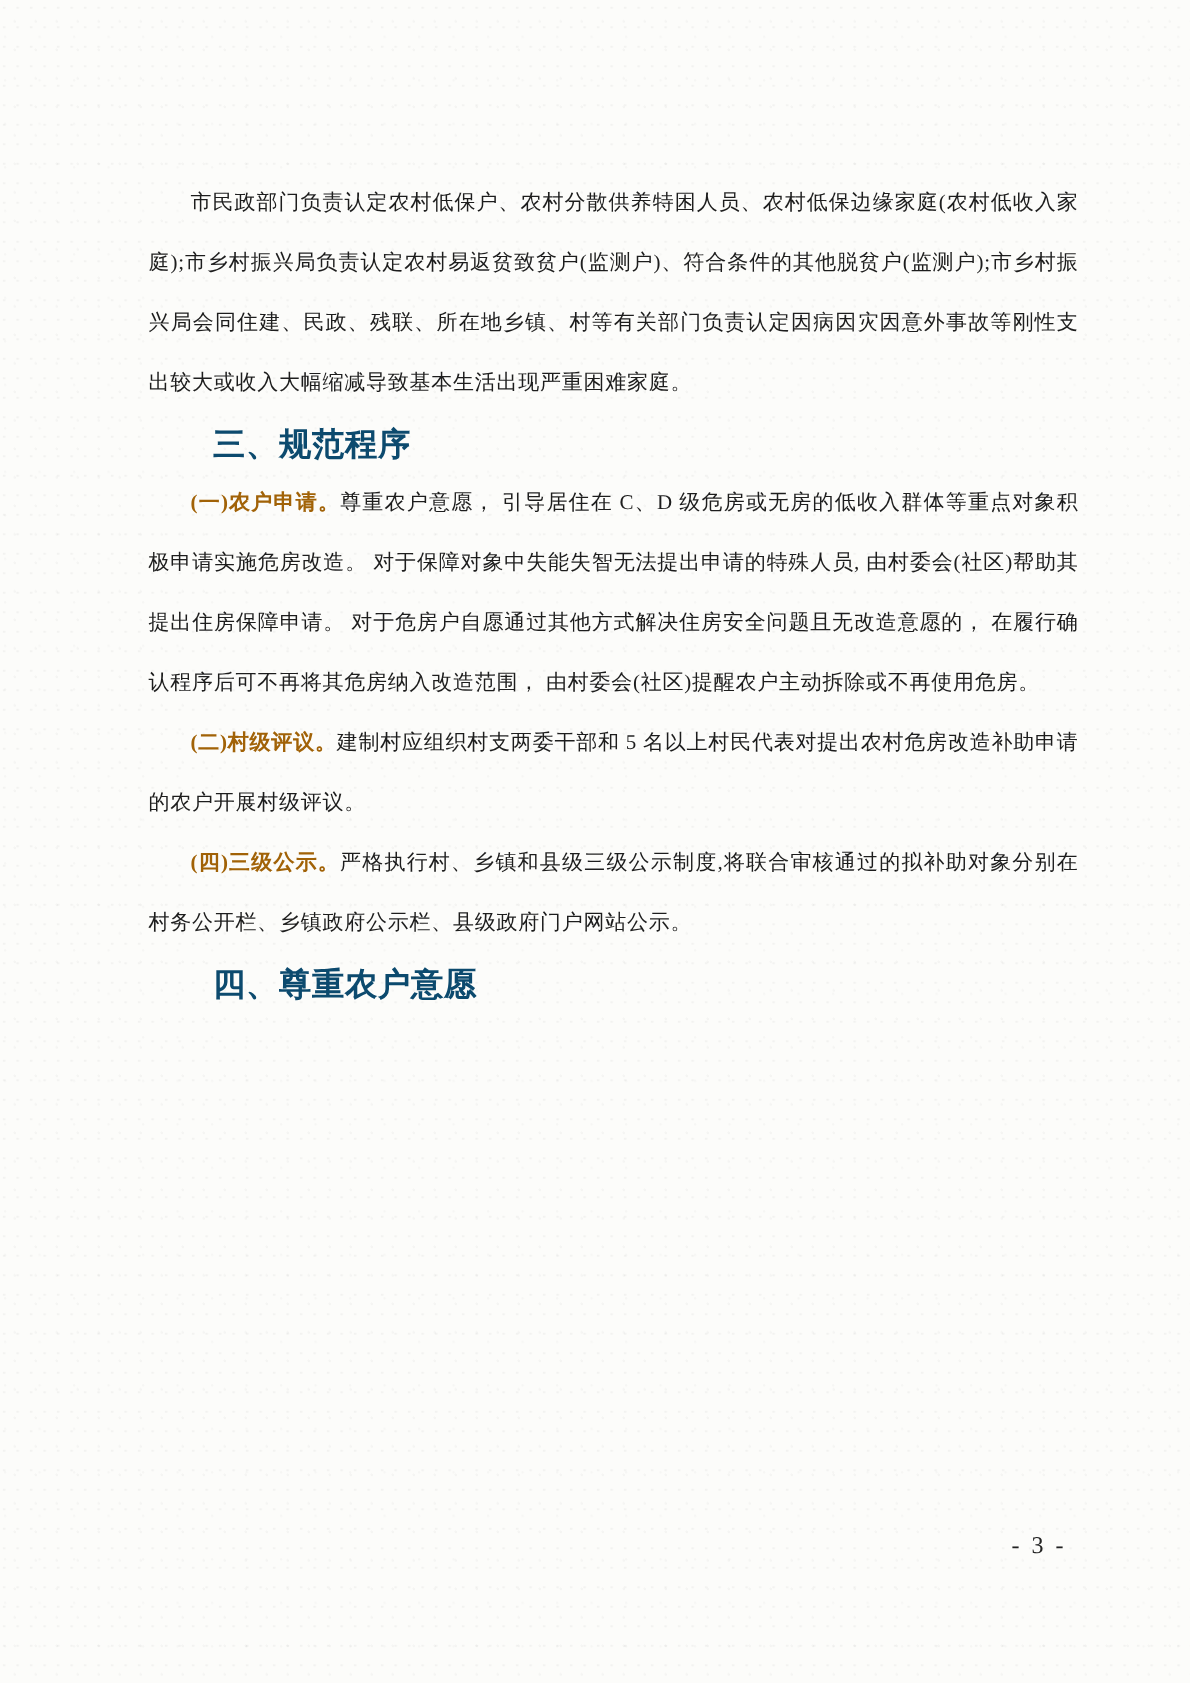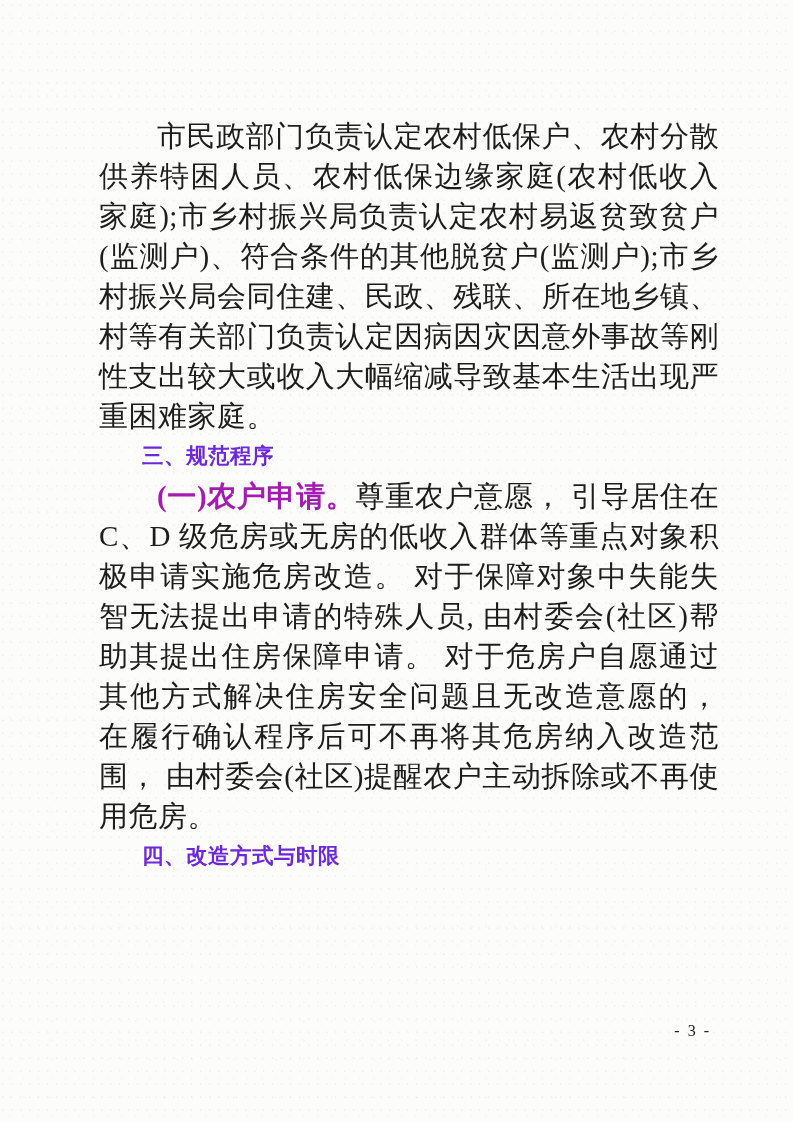--- a/index.html
+++ b/index.html
@@ -22,54 +22,56 @@
     color: #1c1c1c;
   }
   .doc-body {
     position: absolute;
     left: 99px;
     top: 116px;
     width: 620px;
   }
   .doc-body p {
     margin: 0;
-    font-size: 29px;
+    font-size: 14px;
     line-height: 40px;
     text-align: justify;
     letter-spacing: 0.5px;
     color: #1d1d1d;
   }
   .doc-body p.body-para,
   .doc-body p.item-para {
     text-indent: 2em;
   }
   .doc-body p.heading-para {
     text-indent: 2em;
     font-family: "Liberation Sans", "DejaVu Sans", sans-serif;
     font-weight: bold;
     font-size: 21.5px;
-    color: #6d28d9;
+    color: #0c4a6e;
   }
   .item-lead {
     font-weight: bold;
-    color: #a21caf;
+    color: #a16207;
   }
   .page-number {
     position: absolute;
     top: 1022px;
     right: 82px;
     font-size: 16px;
     letter-spacing: 2px;
     color: #222;
     font-family: "Liberation Serif", "DejaVu Serif", serif;
   }
 </style>
 </head>
 <body>
 
 <div class="doc-body" id="doc-body">
     <p class="body-para">市民政部门负责认定农村低保户、农村分散供养特困人员、农村低保边缘家庭(农村低收入家庭);市乡村振兴局负责认定农村易返贫致贫户(监测户)、符合条件的其他脱贫户(监测户);市乡村振兴局会同住建、民政、残联、所在地乡镇、村等有关部门负责认定因病因灾因意外事故等刚性支出较大或收入大幅缩减导致基本生活出现严重困难家庭。</p>
     <p class="heading-para">三、规范程序</p>
     <p class="item-para"><span class="item-lead">(一)农户申请。</span><span>尊重农户意愿， 引导居住在 C、D 级危房或无房的低收入群体等重点对象积极申请实施危房改造。 对于保障对象中失能失智无法提出申请的特殊人员, 由村委会(社区)帮助其提出住房保障申请。 对于危房户自愿通过其他方式解决住房安全问题且无改造意愿的， 在履行确认程序后可不再将其危房纳入改造范围， 由村委会(社区)提醒农户主动拆除或不再使用危房。</span></p>
-    <p class="heading-para">四、改造方式与时限</p>
+    <p class="item-para"><span class="item-lead">(二)村级评议。</span><span>建制村应组织村支两委干部和 5 名以上村民代表对提出农村危房改造补助申请的农户开展村级评议。</span></p>
+    <p class="item-para"><span class="item-lead">(四)三级公示。</span><span>严格执行村、乡镇和县级三级公示制度,将联合审核通过的拟补助对象分别在村务公开栏、乡镇政府公示栏、县级政府门户网站公示。</span></p>
+    <p class="heading-para">四、尊重农户意愿</p>
   </div>
 
 <div class="page-number">- 3 -</div>
 
 </body></html>

